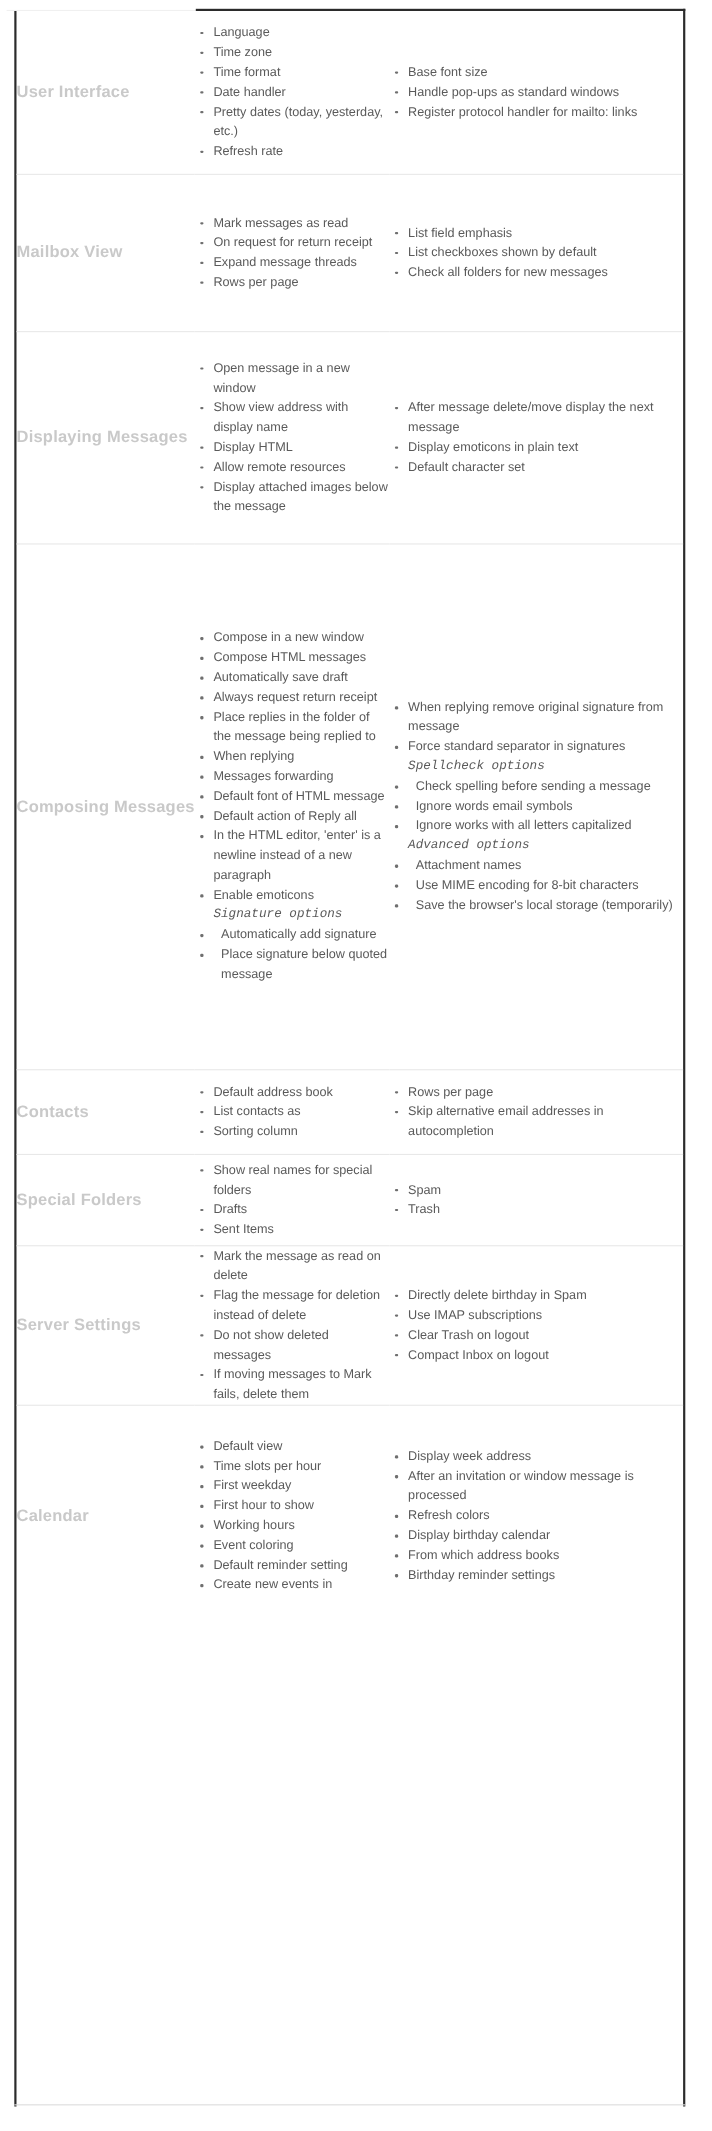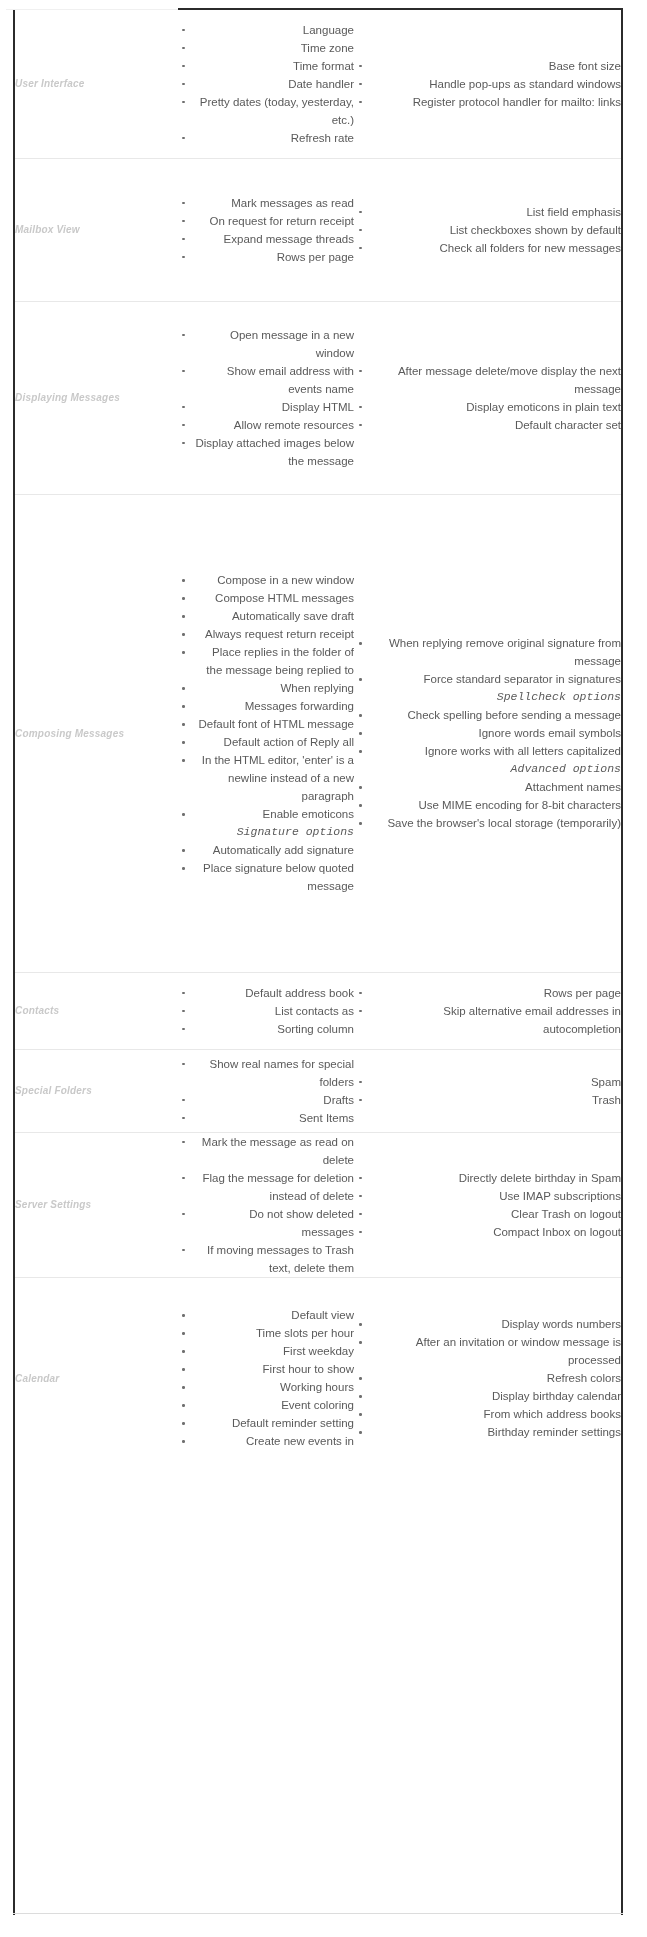--- a/index.html
+++ b/index.html
@@ -86,34 +86,32 @@
     border-bottom: none;
   }
 
   td.label-cell {
     width: 162px;
     padding: 10px 0 10px 11px;
   }
   td.col-cell {
     width: 177px;
     padding: 10px 0 10px 0;
-    text-align: right;
   }
   td.col-cell.second {
     width: 267px;
     padding-left: 10px;
   }
 
   .section-label {
-    font-size: 10px;
+    font-size: 15px;
     font-weight: bold;
     color: #c9c9c9;
     letter-spacing: 0.2px;
     line-height: 13px;
-    font-style: italic;
   }
 
   ul.opts {
     list-style: none;
     margin: 0;
     padding: 0;
   }
   ul.opts li {
     position: relative;
     padding-left: 17px;
@@ -206,21 +204,21 @@
             </ul>
           </td>
         </tr>
         <tr class="section-row" style="height: 193px;">
           <td class="label-cell">
             <div class="section-label">Displaying Messages</div>
           </td>
           <td class="col-cell">
             <ul class="opts">
               <li>Open message in a new window</li>
-              <li>Show email address with events name</li>
+              <li>Show view address with display name</li>
               <li>Display HTML</li>
               <li>Allow remote resources</li>
               <li>Display attached images below the message</li>
             </ul>
           </td>
           <td class="col-cell second">
             <ul class="opts">
               <li>After message delete/move display the next message</li>
               <li>Display emoticons in plain text</li>
               <li>Default character set</li>
@@ -302,21 +300,21 @@
         </tr>
         <tr class="section-row" style="height: 133px;">
           <td class="label-cell">
             <div class="section-label">Server Settings</div>
           </td>
           <td class="col-cell">
             <ul class="opts">
               <li>Mark the message as read on delete</li>
               <li>Flag the message for deletion instead of delete</li>
               <li>Do not show deleted messages</li>
-              <li>If moving messages to Trash text, delete them</li>
+              <li>If moving messages to Mark fails, delete them</li>
             </ul>
           </td>
           <td class="col-cell second">
             <ul class="opts">
               <li>Directly delete birthday in Spam</li>
               <li>Use IMAP subscriptions</li>
               <li>Clear Trash on logout</li>
               <li>Compact Inbox on logout</li>
             </ul>
           </td>
@@ -332,21 +330,21 @@
               <li>First weekday</li>
               <li>First hour to show</li>
               <li>Working hours</li>
               <li>Event coloring</li>
               <li>Default reminder setting</li>
               <li>Create new events in</li>
             </ul>
           </td>
           <td class="col-cell second">
             <ul class="opts">
-              <li>Display words numbers</li>
+              <li>Display week address</li>
               <li>After an invitation or window message is processed</li>
               <li>Refresh colors</li>
               <li>Display birthday calendar</li>
               <li>From which address books</li>
               <li>Birthday reminder settings</li>
             </ul>
           </td>
         </tr>
       </tbody>
   </table>

